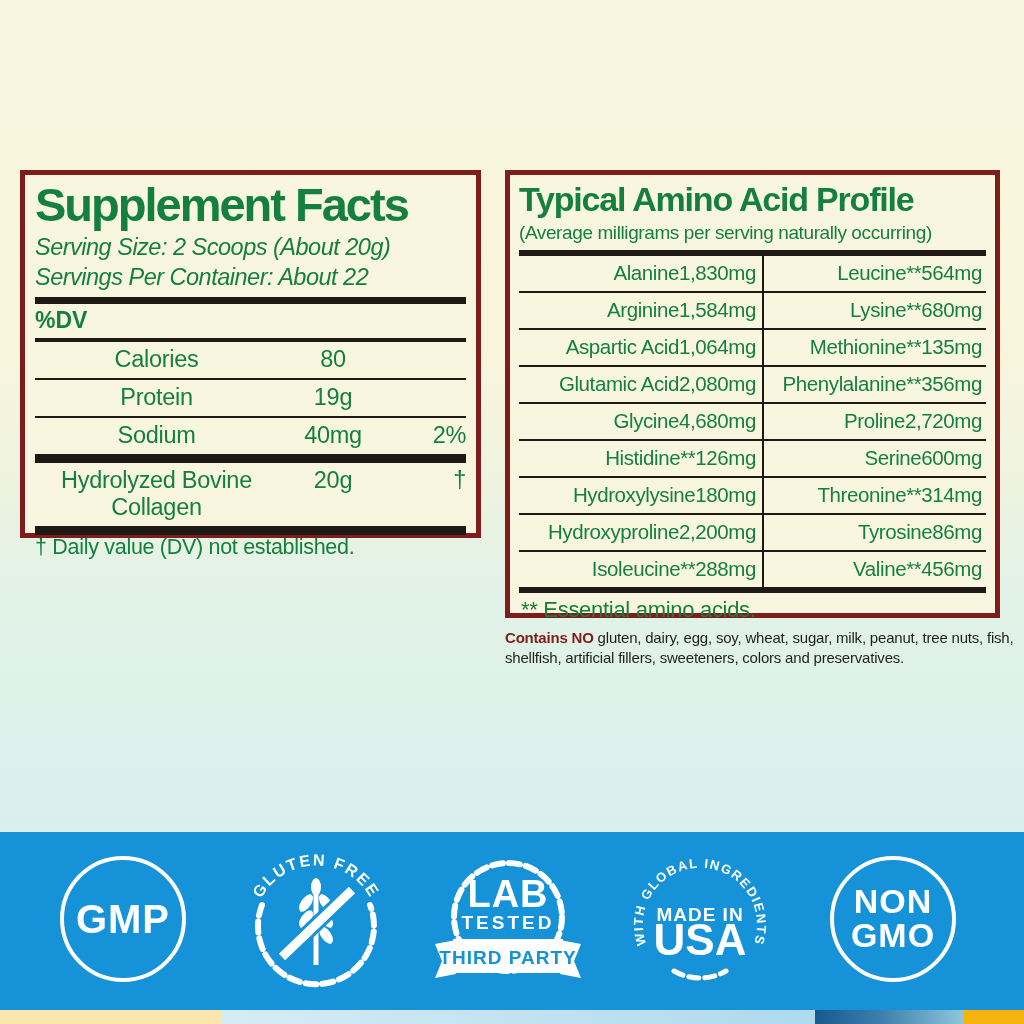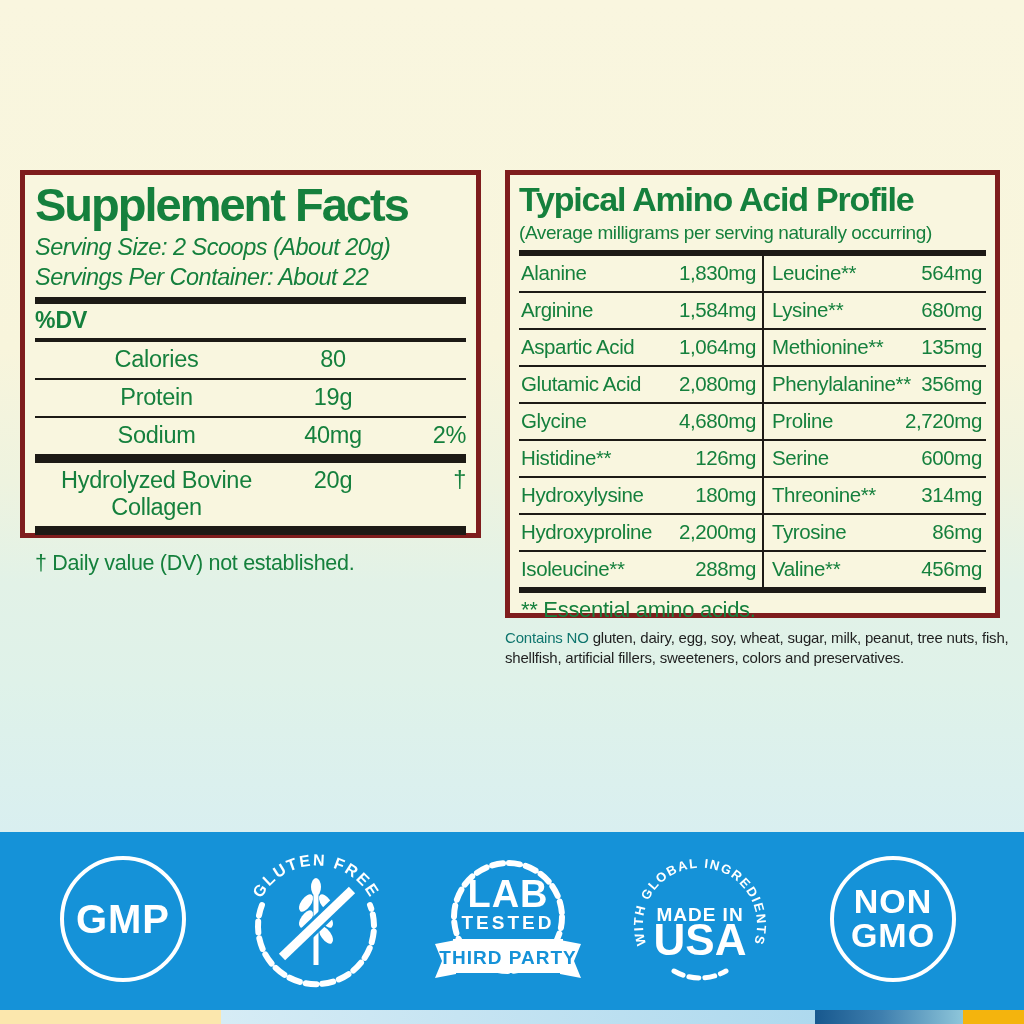--- a/index.html
+++ b/index.html
@@ -20,38 +20,38 @@
   .serv{font-size:23.5px; letter-spacing:-0.5px; line-height:1.28;font-style:italic;}
   .bar-thick{height:7px; background:#1d1a15; margin:5px 0 0 0;}
   .bar-med{height:4px; background:#1d1a15;}
   .sup-head{display:flex; align-items:center; font-weight:bold; font-size:23px; padding:3px 0 4px 0;}
   .sup-head .amt-h{margin-left:auto; margin-right:26px;}
   .nrow{display:flex; font-size:23.5px; letter-spacing:-0.3px; padding:4px 0 5px 0; border-bottom:2px solid #1d1a15; align-items:baseline;}
   .nrow:last-of-type{border-bottom:none;}
   .nrow .nname{flex:1;text-align:center;}
   .nrow .namt{width:110px; text-align:center;}
   .nrow .ndv{width:78px; text-align:right;}
-  .foot{font-size:21.5px; letter-spacing:-0.3px; padding:16px 0;}
+  .foot{font-size:21.5px; letter-spacing:-0.3px; padding:0 0;}
 
   .amino-panel{left:505px; top:170px; width:495px; height:448px; padding:2px 9px 0 9px;}
   .am-title{font-size:34px; font-weight:bold; letter-spacing:-1.2px; line-height:1.3; white-space:nowrap;}
   .am-sub{font-size:19px; letter-spacing:-0.4px; line-height:1.25; padding-bottom:5px; white-space:nowrap;}
   .am-bar{height:6px; background:#1d1a15;}
   .am-grid{}
   .arow{display:grid; grid-template-columns:245px 1fr; border-bottom:2px solid #1d1a15;}
   .arow:last-of-type{border-bottom:none;}
   .acell{display:flex; align-items:baseline; font-size:20.5px; letter-spacing:-0.4px; padding:5px 4px 6px 2px;}
   .acell.left{border-right:2px solid #1d1a15; padding-right:6px;}
   .acell.right{padding-left:8px;}
-  .acell .aname{flex:1; white-space:nowrap;}
+  .acell .aname{flex:1; white-space:nowrap;text-align:right;}
   .acell .aamt{white-space:nowrap;}
   .am-foot{font-size:22px; letter-spacing:-0.3px; padding:4px 0 6px 2px;}
 
   .contains{position:absolute; left:505px; top:628px; width:512px; font-size:15px; letter-spacing:-0.2px; line-height:1.3; color:#1f1f1f;}
-  .contains b{color:#0f766e; font-weight:normal;}
+  .contains b{color:#7f1d1d; font-weight:bold;}
 
   .badge{position:absolute; top:849px;}
   .badge svg{display:block;}
   .badge text, .badge textPath{fill:#fff; font-family:"Liberation Sans",sans-serif; font-weight:bold;}
 </style>
 </head>
 <body>
 
 <div class="page">
   <div class="bg-top"></div>

